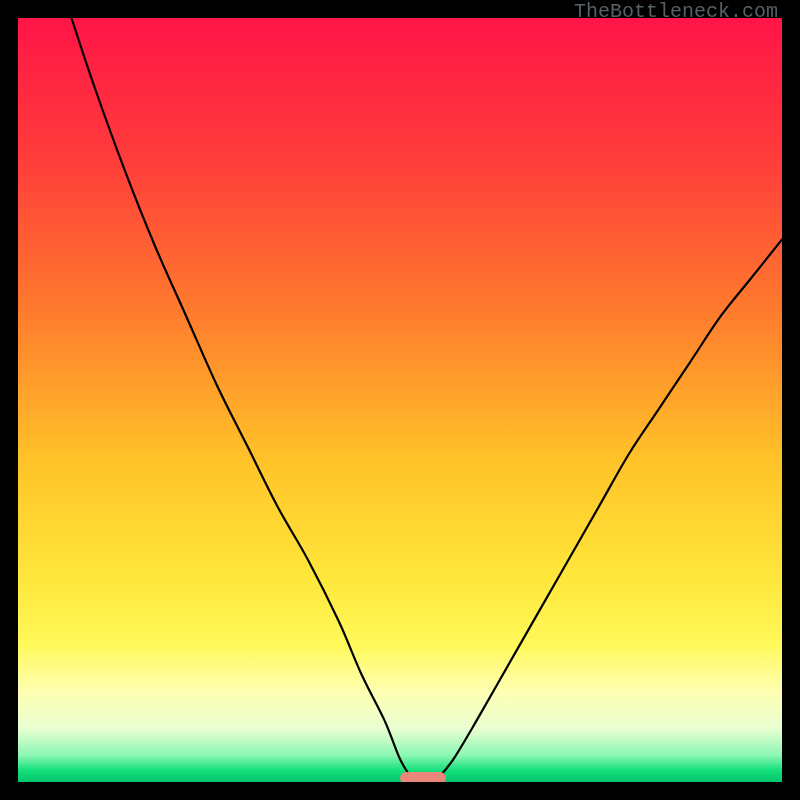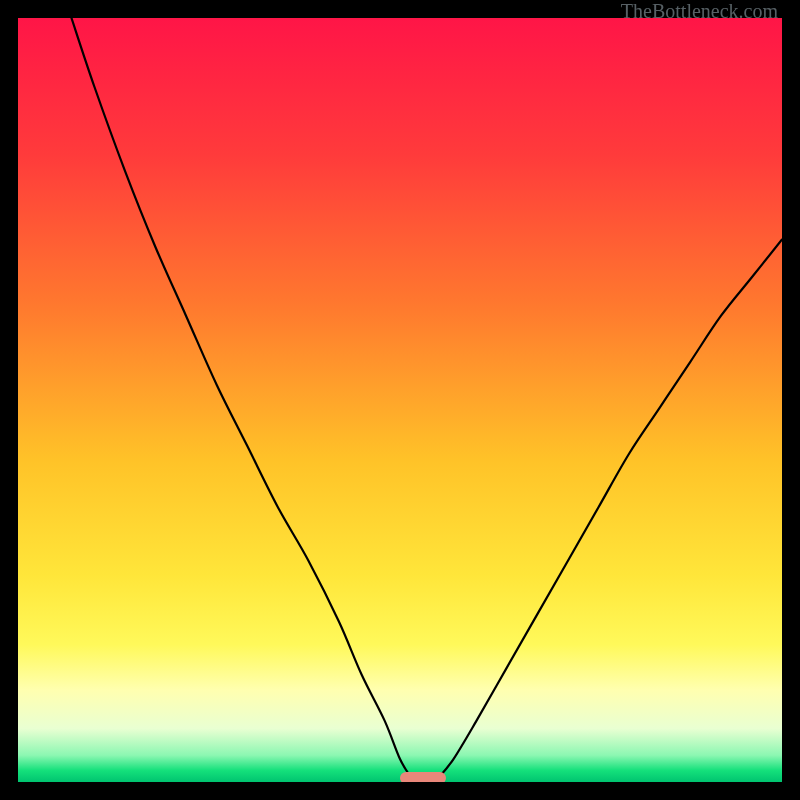--- a/index.html
+++ b/index.html
@@ -38,21 +38,21 @@
   .marker {
     position: absolute;
     background: #e8877a;
     border-radius: 9px;
     height: 12px;
   }
   .watermark {
     position: absolute;
     top: 0px;
     right: 22px;
-    font-family: Liberation Serif, serif;
+    font-family: Liberation Mono, monospace;
     font-size: 20px;
     color: #576065;
     letter-spacing: 0px;
     font-weight: 500;
   }
 </style>
 </head>
 <body>
 
 <div class="frame">

